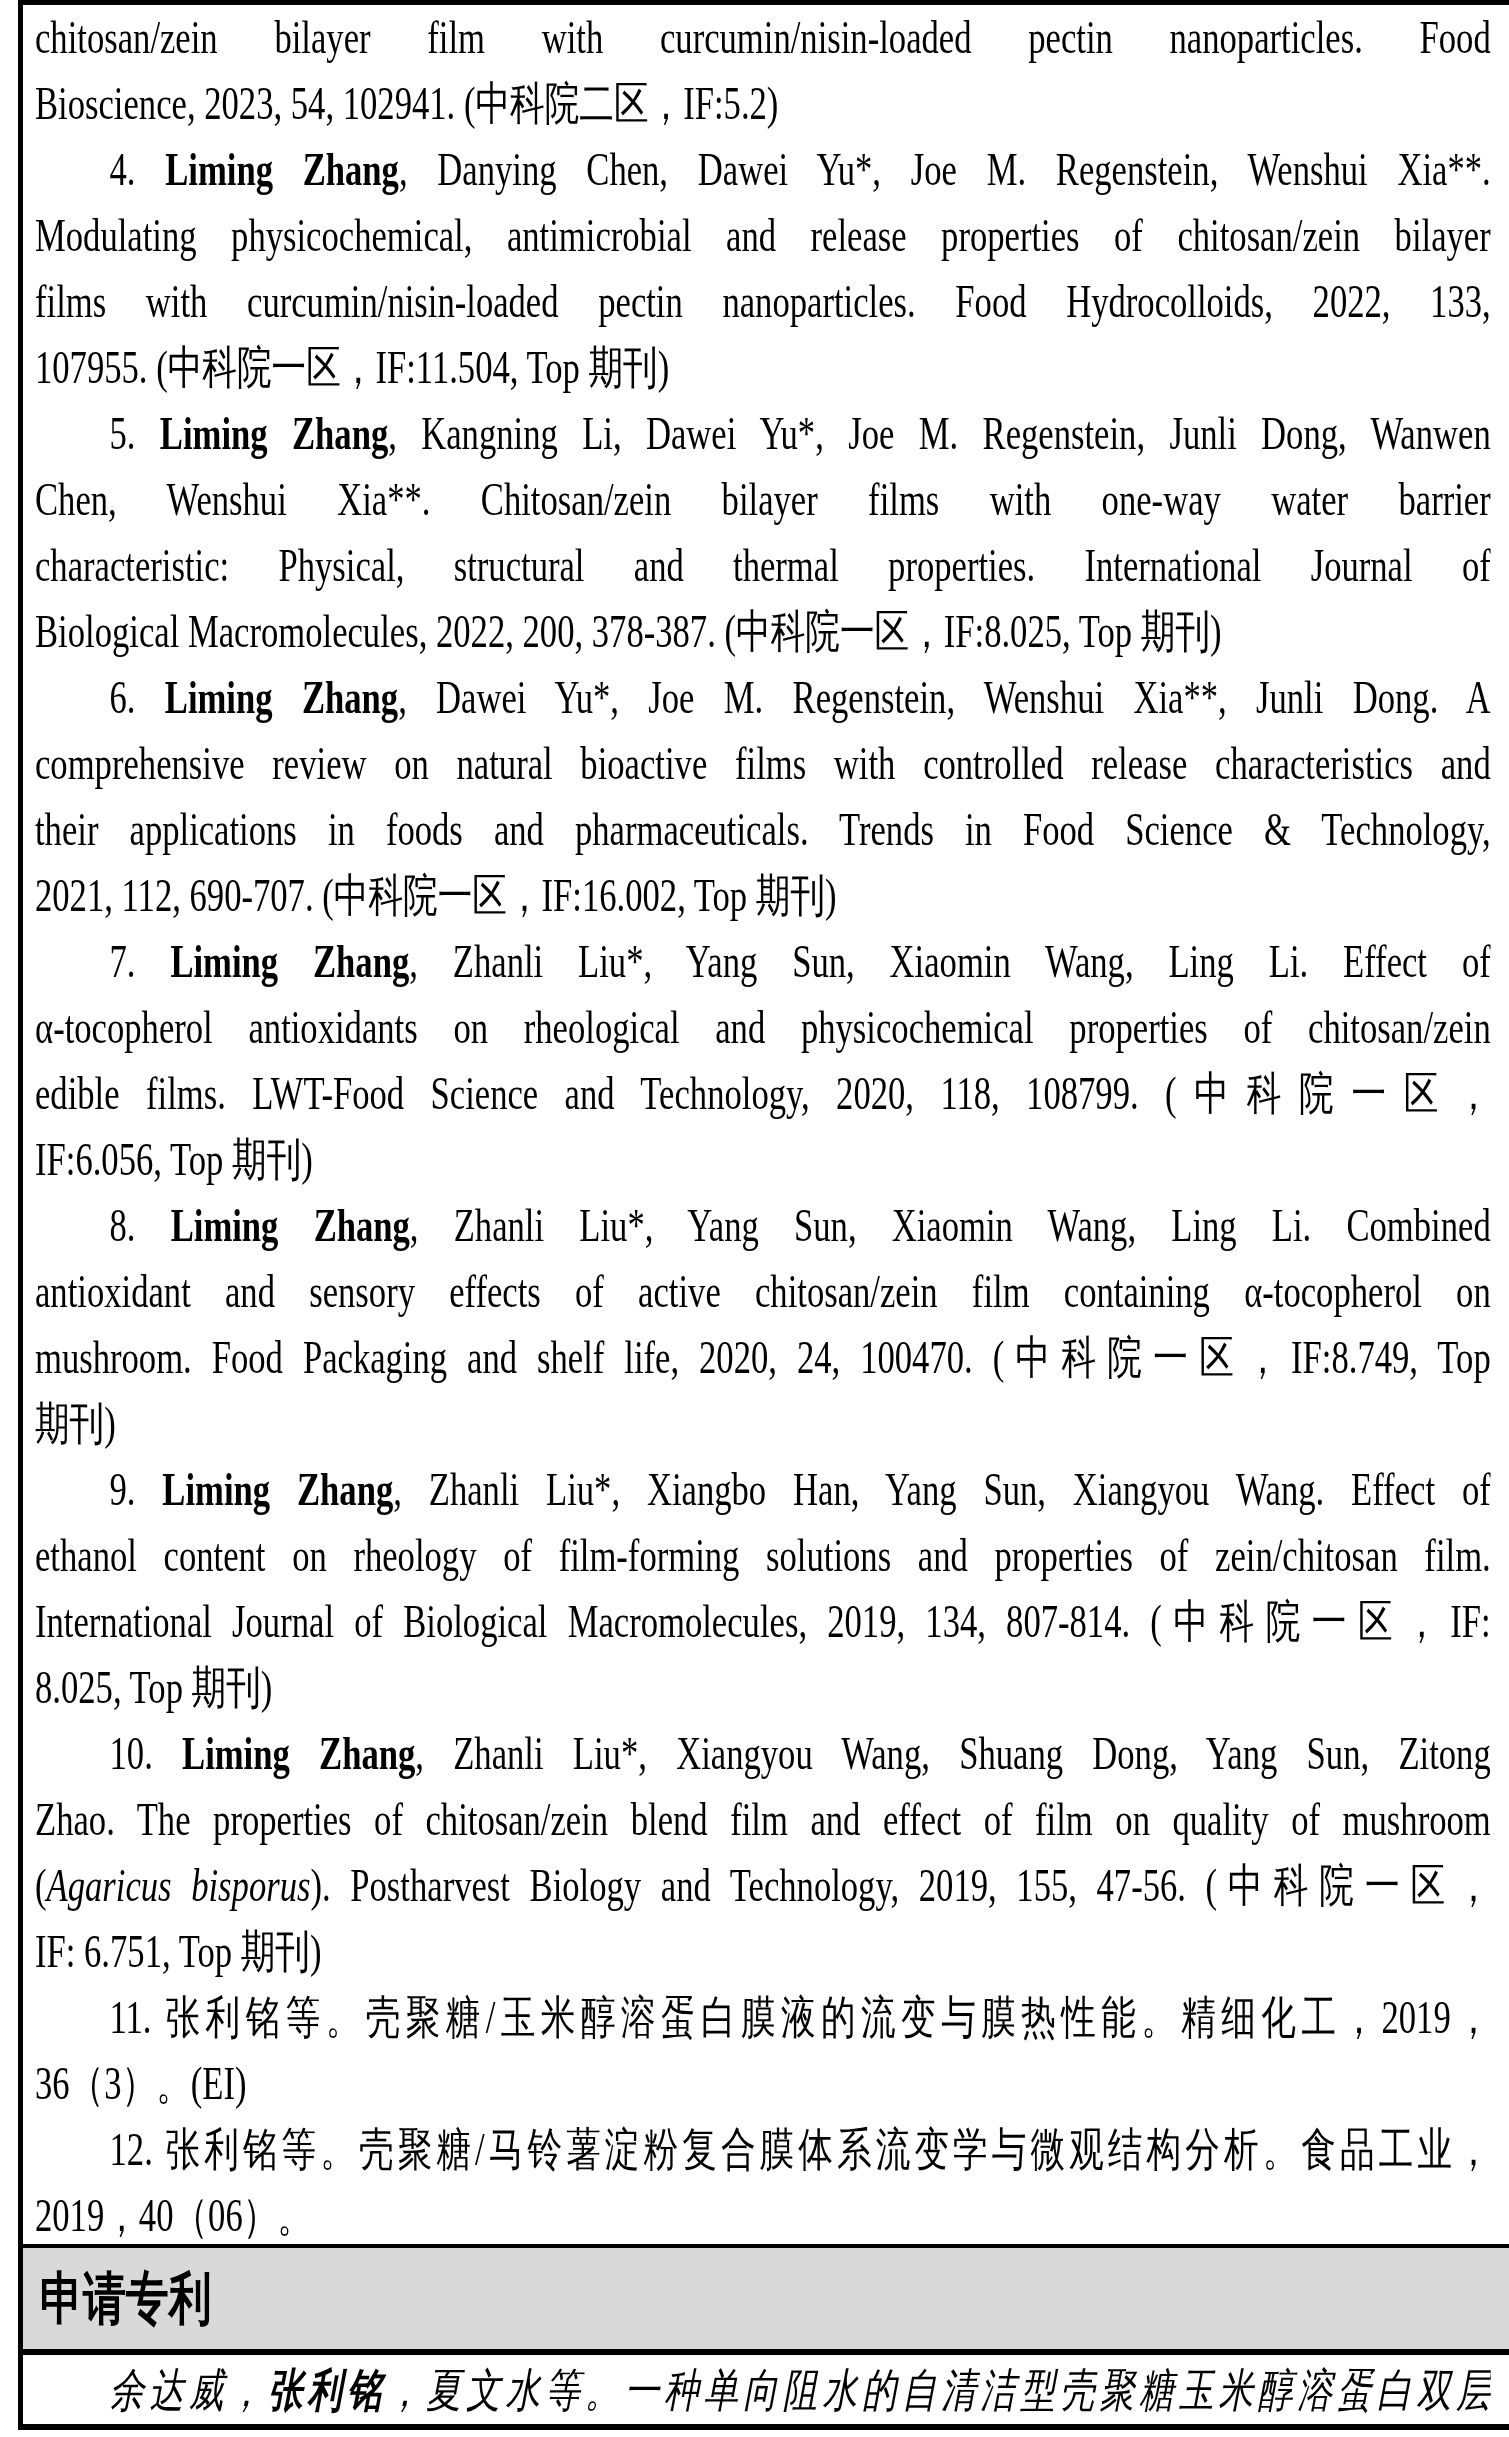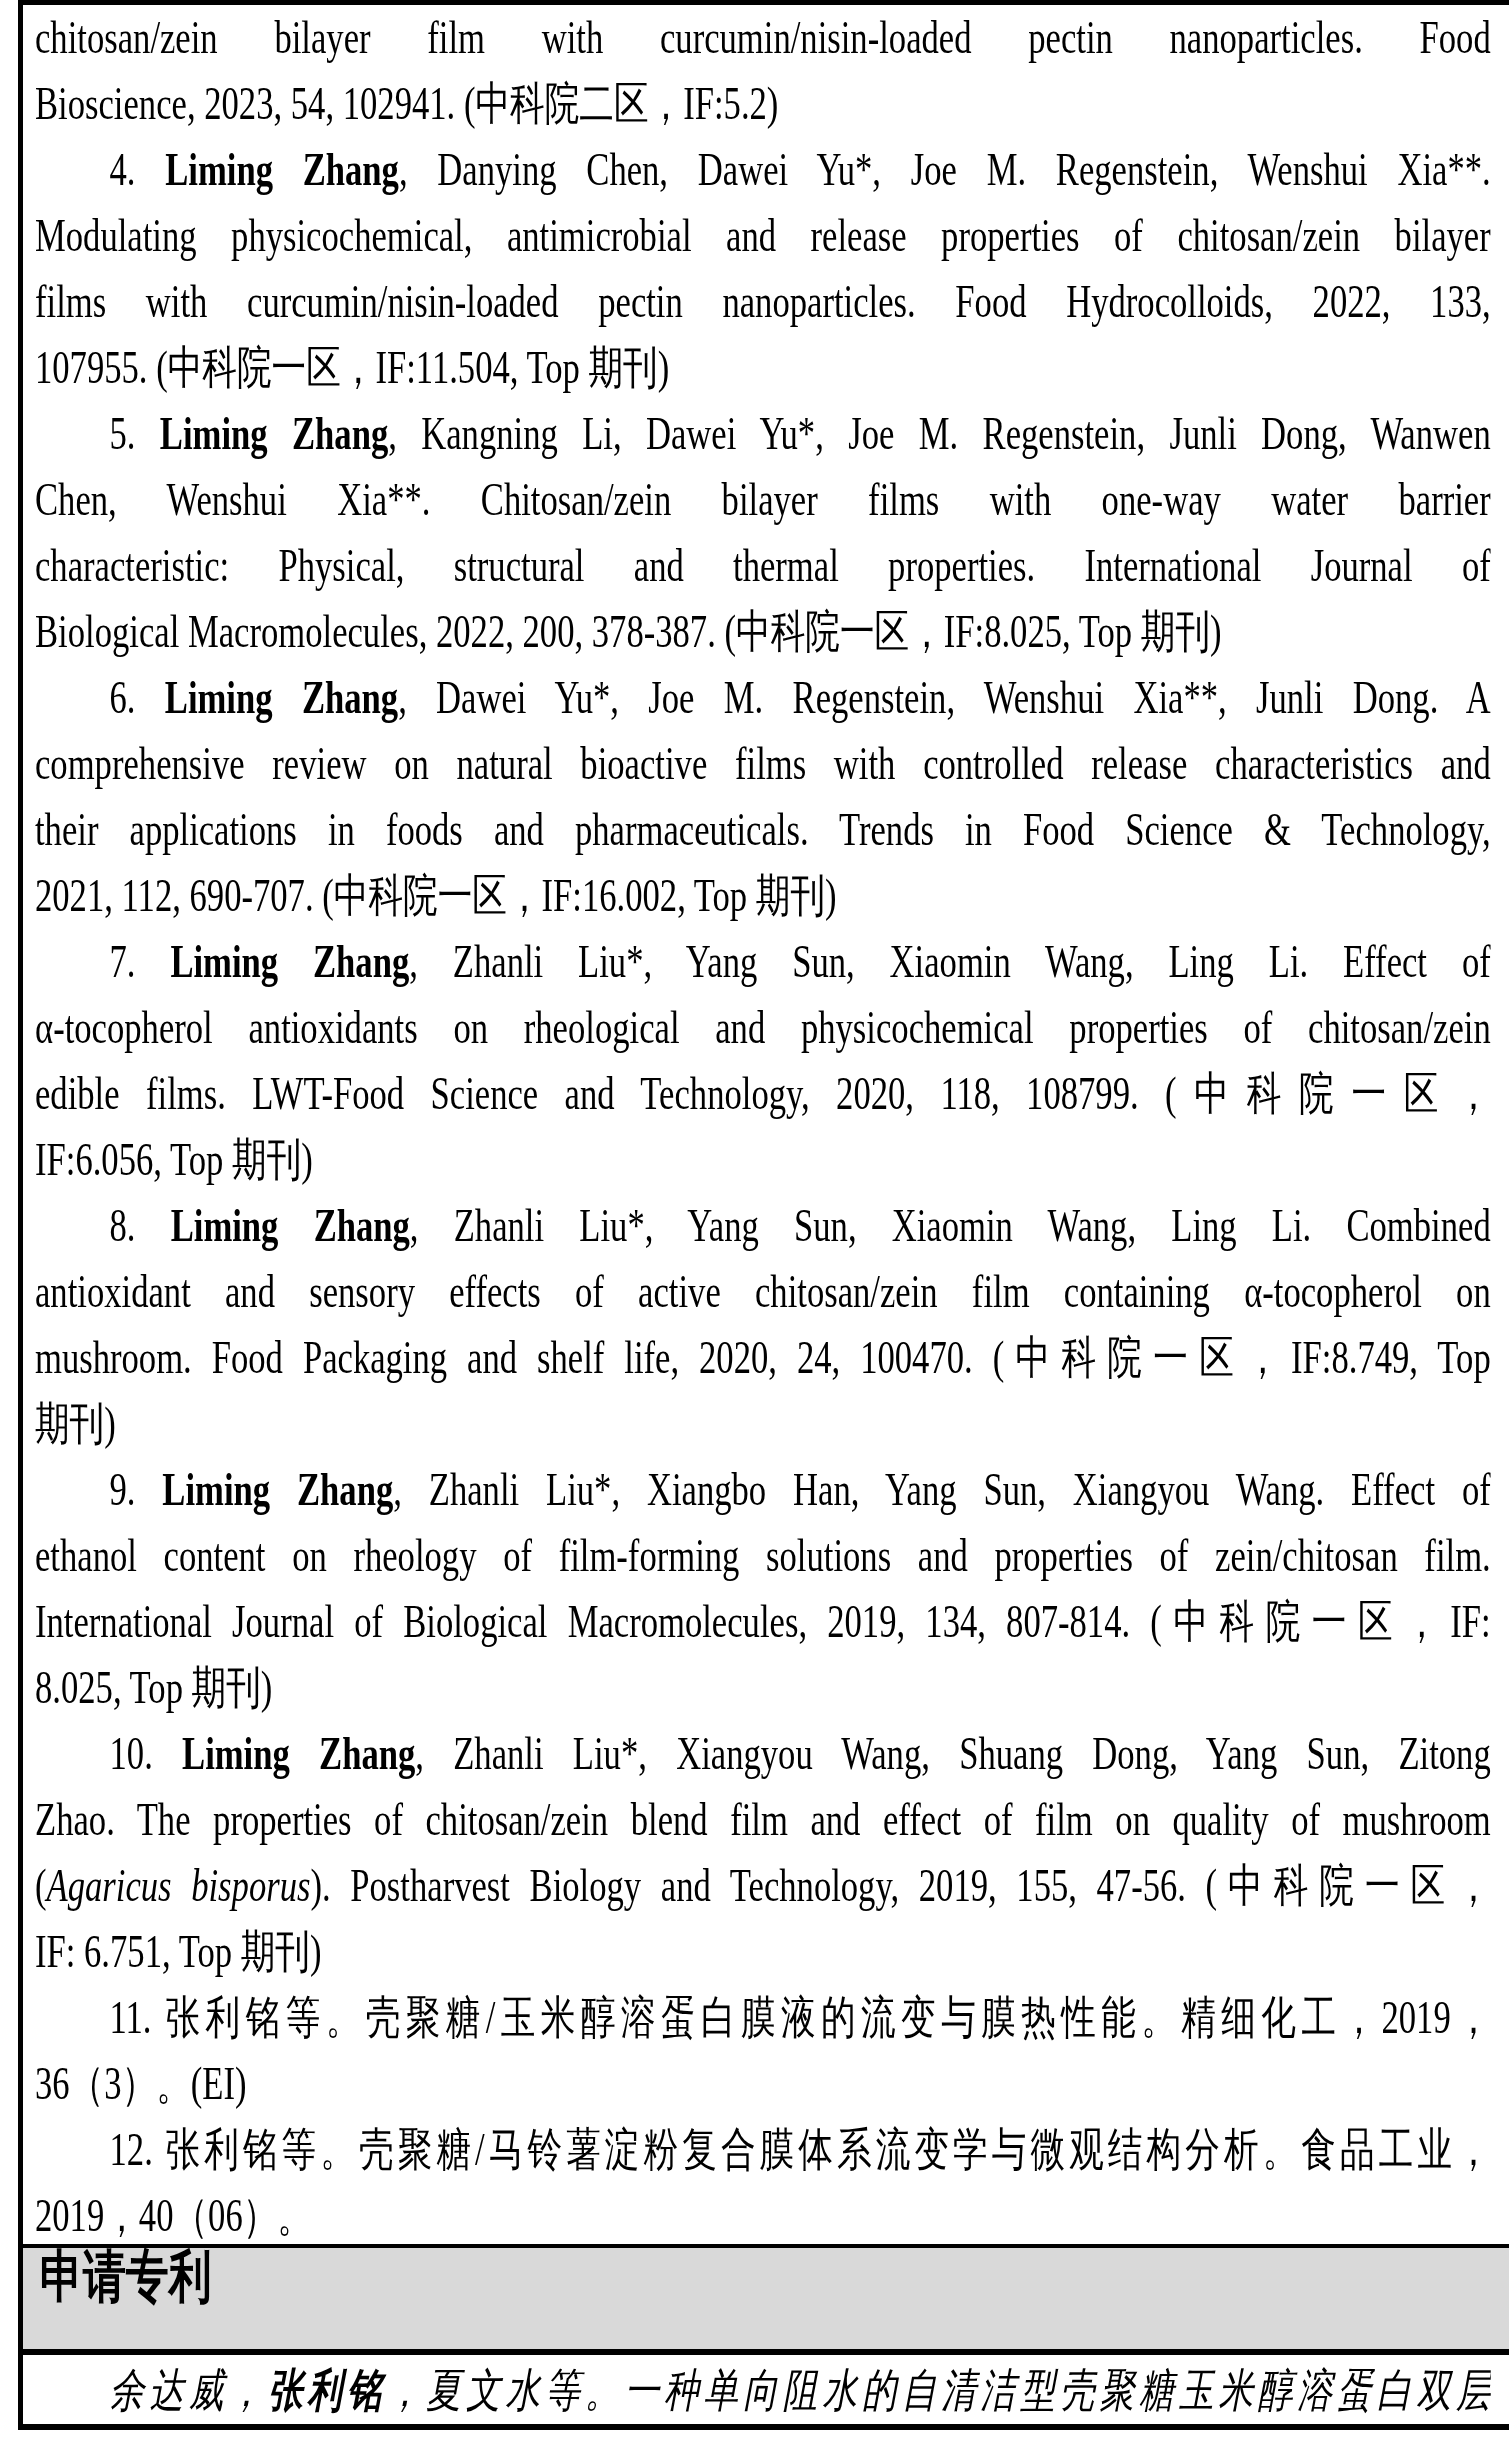--- a/index.html
+++ b/index.html
@@ -45,20 +45,21 @@
   .line.end { text-align-last: left; }
   .line.indent { text-indent: 99px; }
   .line .b { font-weight: bold; }
   .line .i { font-style: italic; }
   .header-row {
     height: 101px;
     border-top: 4.7px solid var(--border);
     border-bottom: 6.3px solid var(--border);
     background: var(--header_bg);
     display: flex;
+    align-items: center;
     padding-left: 17.4px;
     overflow: hidden;
   }
   .header-text {
     font-size: 57px;
     font-weight: bold;
     line-height: 1;
     white-space: nowrap;
     transform: scaleX(0.7527);
     transform-origin: left center;

